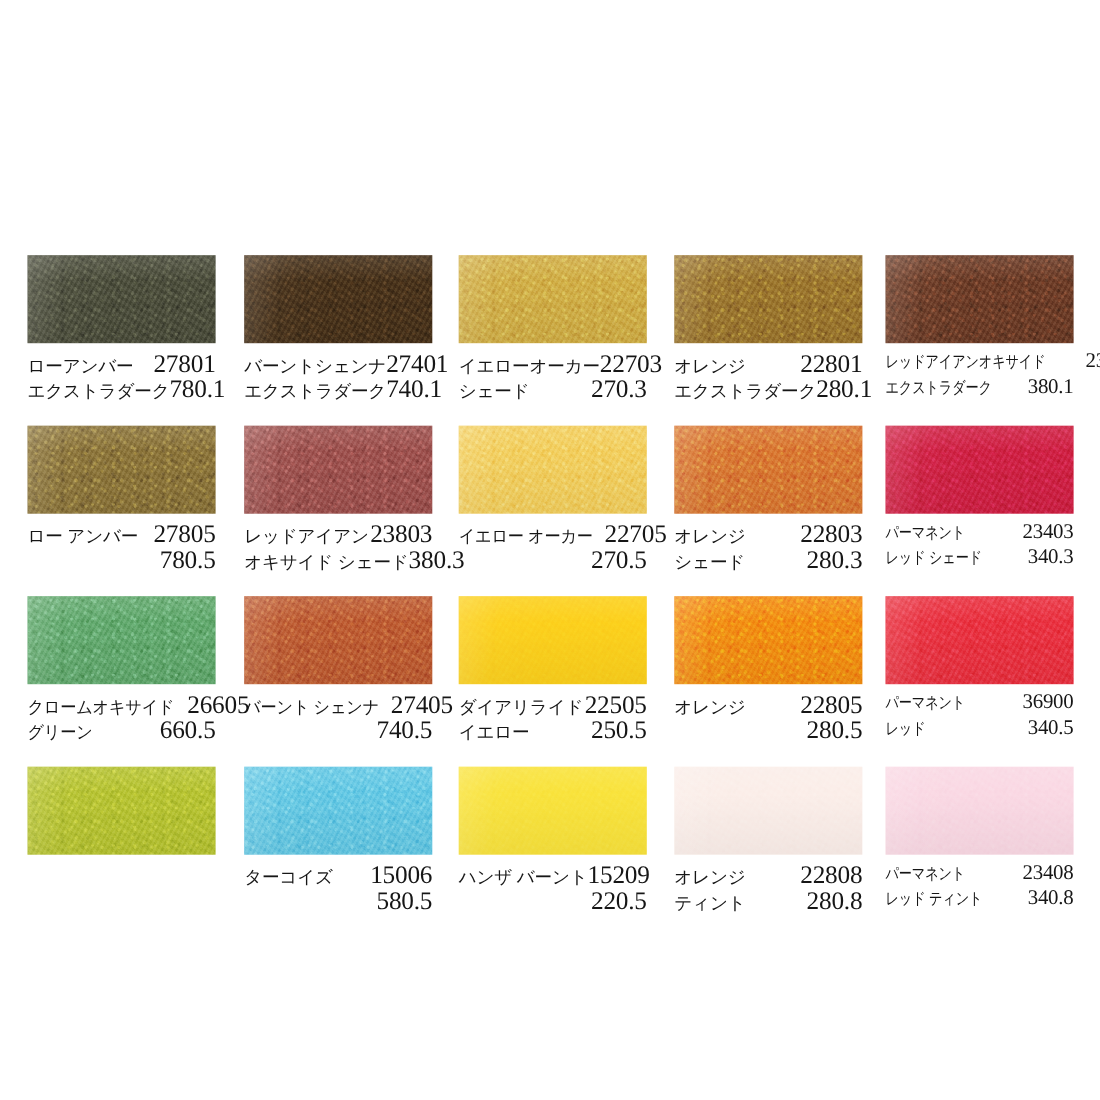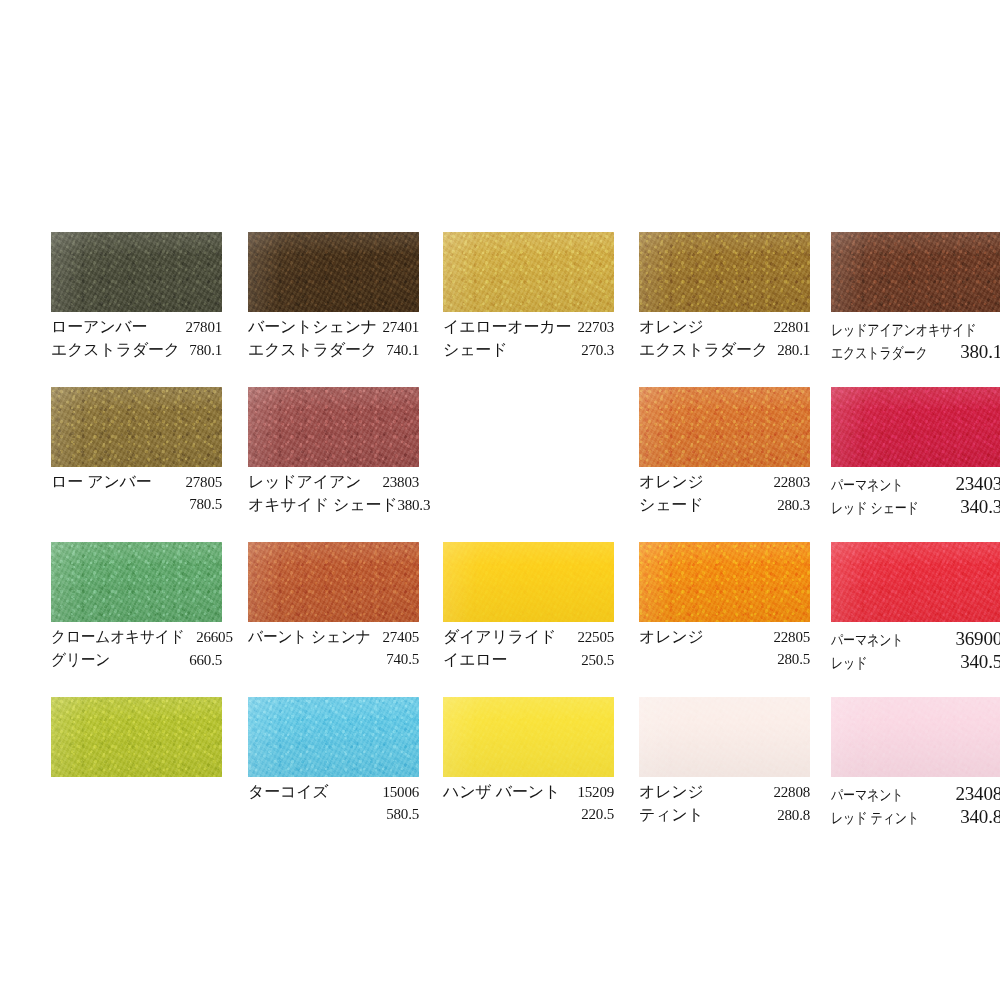--- a/index.html
+++ b/index.html
@@ -27,21 +27,20 @@
     position: absolute;
     left: 25px;
     top: 232px;
     width: 951px;
     height: 620px;
   }
 
   .row {
     position: relative;
     height: 155px;
-    margin-left: 26px;
   }
 
   .cell {
     position: absolute;
     top: 0;
     width: 171px;
     height: 155px;
   }
 
   
@@ -110,21 +109,21 @@
     align-items: baseline;
     line-height: 1.0;
     height: 23px;
     white-space: nowrap;
   }
   .name {
     font-size: 16px;
     letter-spacing: -0.2px;
   }
   .code {
-    font-size: 15px;
+    font-size: 23px;
     font-family: "Liberation Serif", "DejaVu Serif", serif;
     letter-spacing: -0.2px;
   }
   
   .cell.col4 .name {
     font-size: 15px;
     transform: scaleX(.80);
     transform-origin: left center;
   }
   .cell.col4 .code { font-size: 19px; }
@@ -253,20 +252,37 @@
             <div class="lbl-line">
               <span class="name">レッドアイアン</span>
               <span class="code">23803</span>
             </div>
             <div class="lbl-line">
               <span class="name">オキサイド シェード</span>
               <span class="code">380.3</span>
             </div>
           </div>
         </div>
+        <div class="cell col2 narrow">
+          <div class="swatch" style="background-color: rgb(242, 206, 92);">
+            <div class="tex"></div>
+            <div class="tex2"></div>
+            <div class="wash"></div>
+          </div>
+          <div class="labels">
+            <div class="lbl-line">
+              <span class="name">イエロー オーカー</span>
+              <span class="code">22705</span>
+            </div>
+            <div class="lbl-line">
+              <span class="name"></span>
+              <span class="code">270.5</span>
+            </div>
+          </div>
+        </div>
         <div class="cell col3">
           <div class="swatch" style="background-color: rgb(217, 118, 47);">
             <div class="tex"></div>
             <div class="tex2"></div>
             <div class="wash"></div>
           </div>
           <div class="labels">
             <div class="lbl-line">
               <span class="name">オレンジ</span>
               <span class="code">22803</span>

